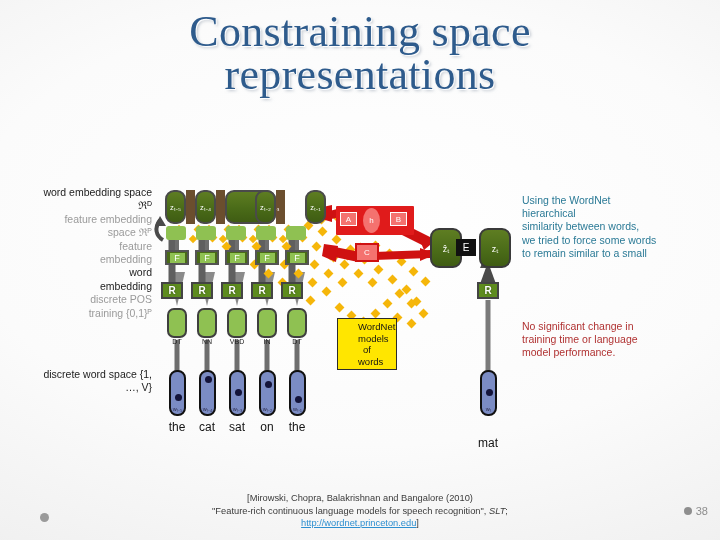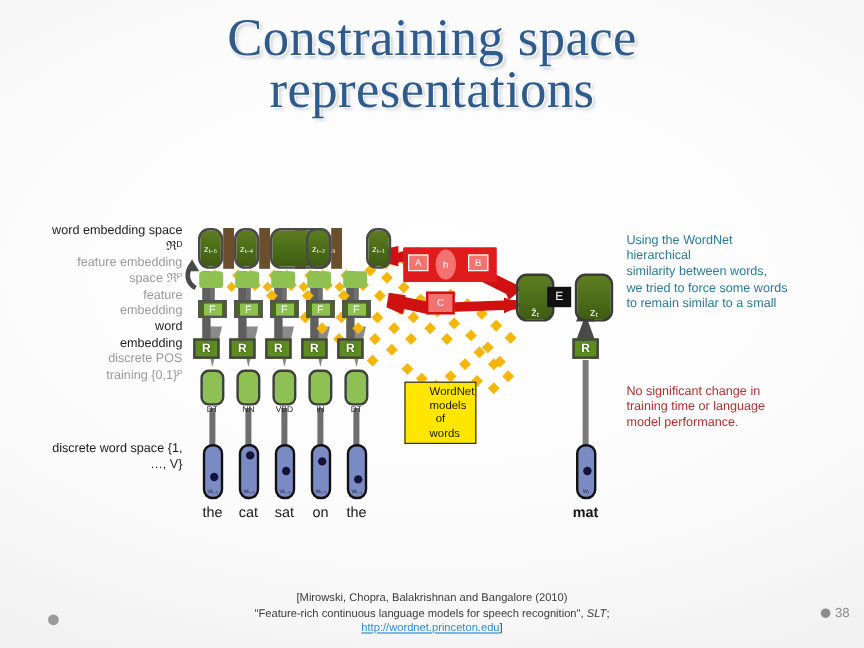--- a/index.html
+++ b/index.html
@@ -89,21 +89,21 @@
   }
   .hell{
     position:absolute;background:#f4726f;border-radius:50%;
     color:#fff;font-size:8px;display:flex;align-items:center;justify-content:center;
   }
   .zhatcap{
     position:absolute;width:32px;height:40px;border-radius:9px;
     background:linear-gradient(180deg,#5e7d22 0%,#4a6b18 60%,#3f5c13 100%);
     border:2.5px solid #3a3a3a;box-sizing:border-box;
     color:#fff;font-size:9px;
-    display:flex;align-items:flex-end;justify-content:center;
+    display:flex;align-items:center;justify-content:center;
   }
   .ebox{
     position:absolute;width:20px;height:17px;background:#111;
     color:#fff;font-size:10px;
     display:flex;align-items:center;justify-content:center;
   }
 
   
   .wnbox{
     position:absolute;background:#ffe600;border:1.5px solid #2b2b2b;
@@ -419,21 +419,21 @@
       <span>zₜ</span>
     </div>
 
   <div class="rbox" style="left:477px;top:282px;">
       <span>R</span>
     </div>
   <div class="wcap" style="left:480px;top:370px;">
     <span class="dot" style="top:17px;"></span>
     <span class="wl">wₜ</span>
   </div>
-  <div class="wordlbl" style="left:468px;top:420px;font-weight:bold;">mat</div>
+  <div class="wordlbl" style="left:468px;top:436px;font-weight:normal;">mat</div>
 
   <div class="wnbox" style="left:337px;top:318px;width:60px;">
     <div>WordNet</div>
     <div>models of</div>
     <div>words</div>
   </div>
 
   <div class="note blue" style="left:522px;top:194px;width:190px;">
     <div>Using the WordNet</div>
     <div>hierarchical</div>

